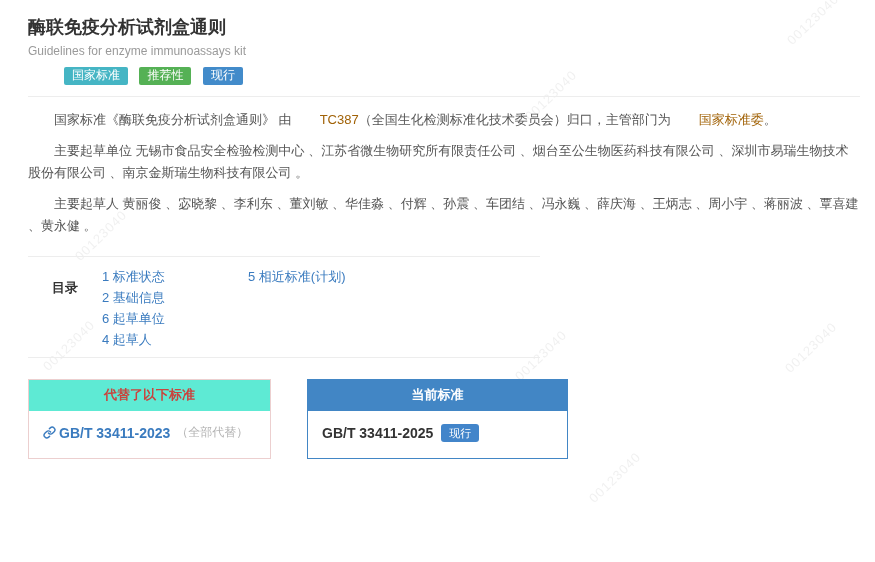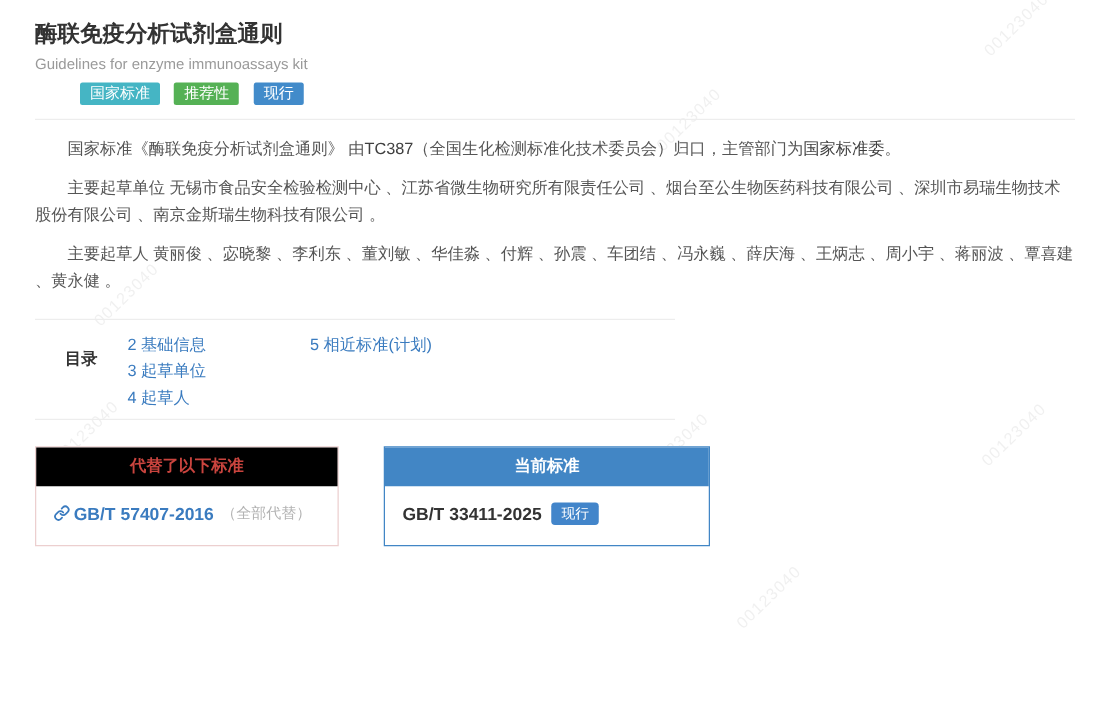--- a/index.html
+++ b/index.html
@@ -20,21 +20,21 @@
   .badge { display:inline-block; color:#fff; font-size:12px; line-height:13px;
     padding:2px 8px 3px; border-radius:2px; margin-right:7px; }
   .badge-national { background:#45b5c4; }
   .badge-recommend { background:#55b155; }
   .badge-active { background:#428bca; }
 
   .top-divider { border:none; border-top:1px solid #ededed; margin-top:11px; }
 
   .para { font-size:13px; color:#555; line-height:22px; text-indent:2em; margin-top:9px; }
   .para:first-of-type { margin-top:12px; }
-  a.txt-link { color:#404040; text-decoration:none; cursor:pointer; }
+  a.txt-link { color:#a16207; text-decoration:none; cursor:pointer;padding-left:28px; }
 
   
   .toc { width:512px; margin-top:19px; border-top:1px solid #ededed;
     border-bottom:1px solid #ededed; display:flex; padding:9px 0 7px; }
   .toc-label { font-size:13px; font-weight:bold; color:#333; width:50px;
     margin:13px 0 0 24px; flex:none; }
   .toc-col { list-style:none; width:146px; }
   .toc-item { font-size:13px; color:#3a7bbf; line-height:21px; cursor:pointer; }
 
   
@@ -56,21 +56,21 @@
   .tl-node-published { left:177px; border:2px solid #68a05e; }
   .tl-node-implemented { left:412px; border:2px solid #68a05e; background:#68a05e; }
   .tl-node-abolished { left:655px; border:2px solid #d9d9d9; }
 
   
   .cards { display:flex; gap:36px; margin-top:21px; }
   .card { background:#fff; }
   .card-replaced { width:243px; border:1px solid #eccfcf; }
   .card-current { width:261px; border:1px solid #4286c5; }
   .card-header { text-align:center; font-size:13px; font-weight:bold; padding:6px 0 7px; }
-  .card-replaced .card-header { background:#000000; color:#c9443e; }
+  .card-replaced .card-header { background:#5eead4; color:#c9443e; }
   .card-current .card-header { background:#4286c5; color:#fff; }
   .card-body { padding:13px 14px 16px; }
   .card-line1 { font-size:14px; display:flex; align-items:center; }
   .code-link { color:#3a7bbf; font-weight:bold; text-decoration:none; cursor:pointer;
     display:inline-flex; align-items:center; }
   .link-icon { width:13px; height:13px; margin-right:3px; flex:none; }
   .replace-note { color:#b3b3b3; font-size:12px; margin-left:6px; }
   .code-current { color:#333; font-weight:bold; }
   .mini-badge { background:#4285ca; color:#fff; font-size:11px; line-height:12px;
     padding:3px 8px; border-radius:3px; margin-left:8px; }
@@ -102,43 +102,44 @@
     <hr class="top-divider">
 
     <p class="para"><span>国家标准《酶联免疫分析试剂盒通则》 由</span><a class="txt-link">TC387</a><span>（全国生化检测标准化技术委员会）归口，主管部门为</span><a class="txt-link">国家标准委</a><span>。</span></p>
 
     <p class="para">主要起草单位 无锡市食品安全检验检测中心 、江苏省微生物研究所有限责任公司 、烟台至公生物医药科技有限公司 、深圳市易瑞生物技术股份有限公司 、南京金斯瑞生物科技有限公司 。</p>
     <p class="para">主要起草人 黄丽俊 、宓晓黎 、李利东 、董刘敏 、华佳淼 、付辉 、孙震 、车团结 、冯永巍 、薛庆海 、王炳志 、周小宇 、蒋丽波 、覃喜建 、黄永健 。</p>
 
     <div class="toc">
       <div class="toc-label">目录</div>
       <ul class="toc-col">
+        <li class="toc-item">1 标准状态</li>
         <li class="toc-item">2 基础信息</li>
-        <li class="toc-item">3 起草单位</li>
+        <li class="toc-item">6 起草单位</li>
         <li class="toc-item">4 起草人</li>
       </ul>
       <ul class="toc-col">
         <li class="toc-item">5 相近标准(计划)</li>
       </ul>
     </div>
 
 
 
     <div class="cards">
 
       <div class="card card-replaced">
         <div class="card-header">代替了以下标准</div>
         <div class="card-body">
           <div class="card-line1">
             <a class="code-link">
               <svg class="link-icon" viewBox="0 0 24 24" fill="none" stroke="#3a7bbf" stroke-width="2.6" stroke-linecap="round" stroke-linejoin="round">
                 <path d="M10 13a5 5 0 0 0 7.54.54l3-3a5 5 0 0 0-7.07-7.07l-1.72 1.71"></path>
                 <path d="M14 11a5 5 0 0 0-7.54-.54l-3 3a5 5 0 0 0 7.07 7.07l1.71-1.71"></path>
               </svg>
-                <span>GB/T 57407-2016</span>
+                <span>GB/T 33411-2023</span>
             </a>
             <span class="replace-note">（全部代替）</span>
           </div>
 
         </div>
       </div>
 
       <div class="card card-current">
         <div class="card-header">当前标准</div>
         <div class="card-body">

